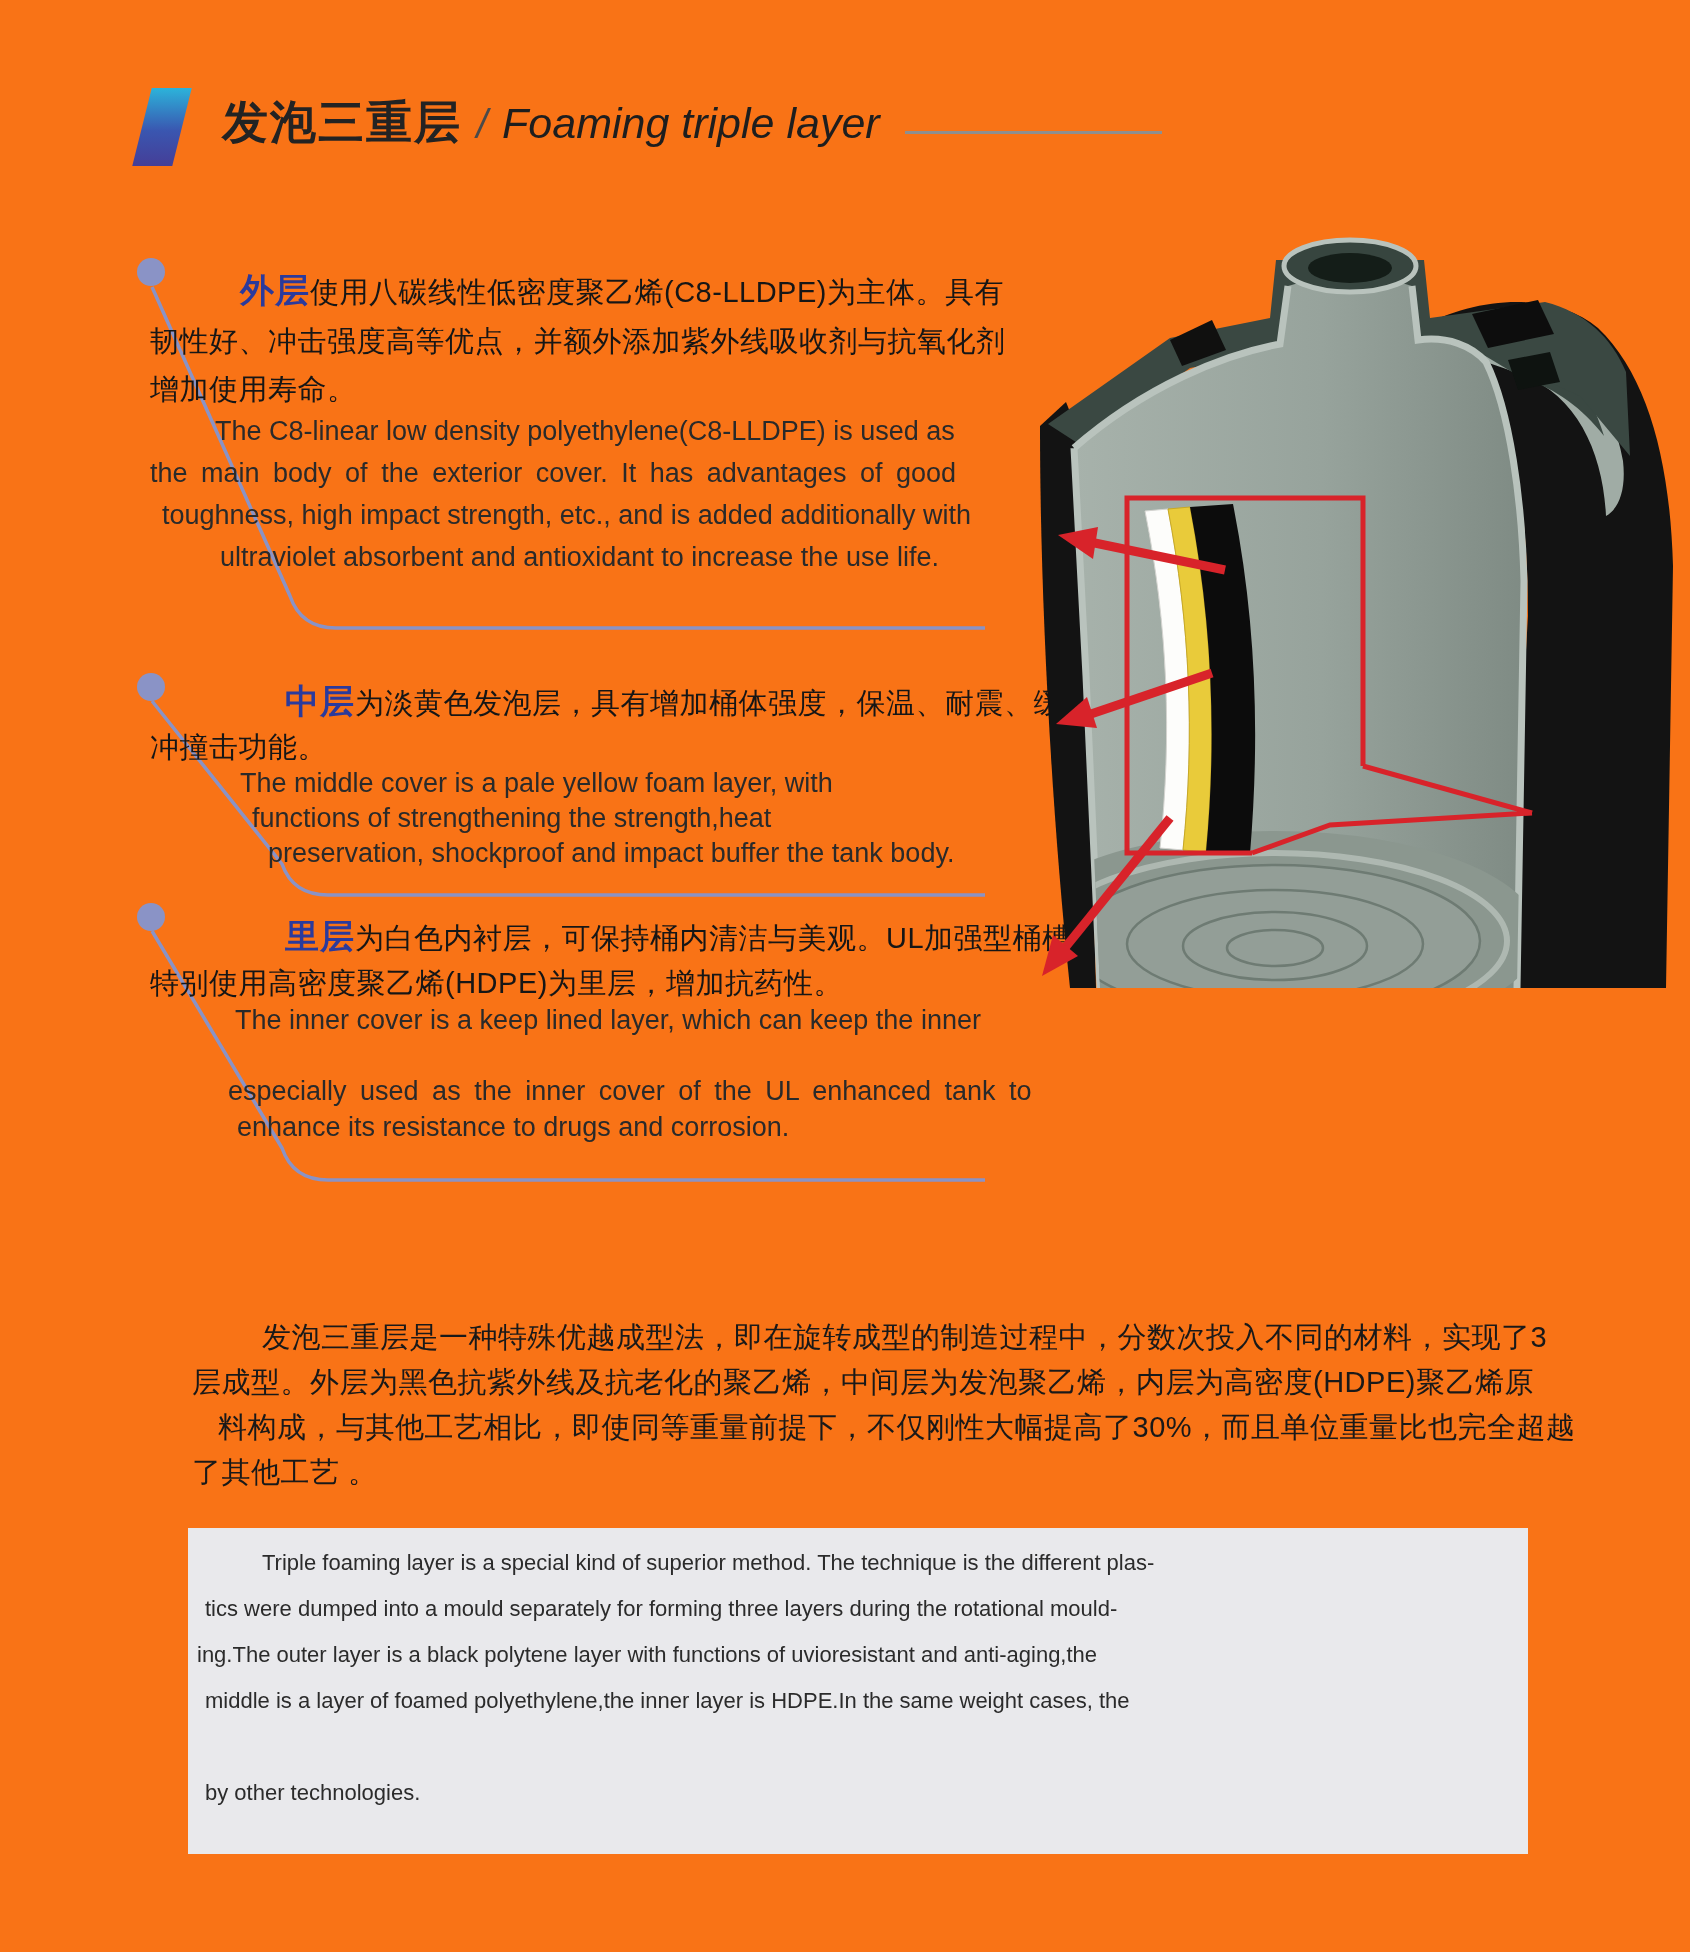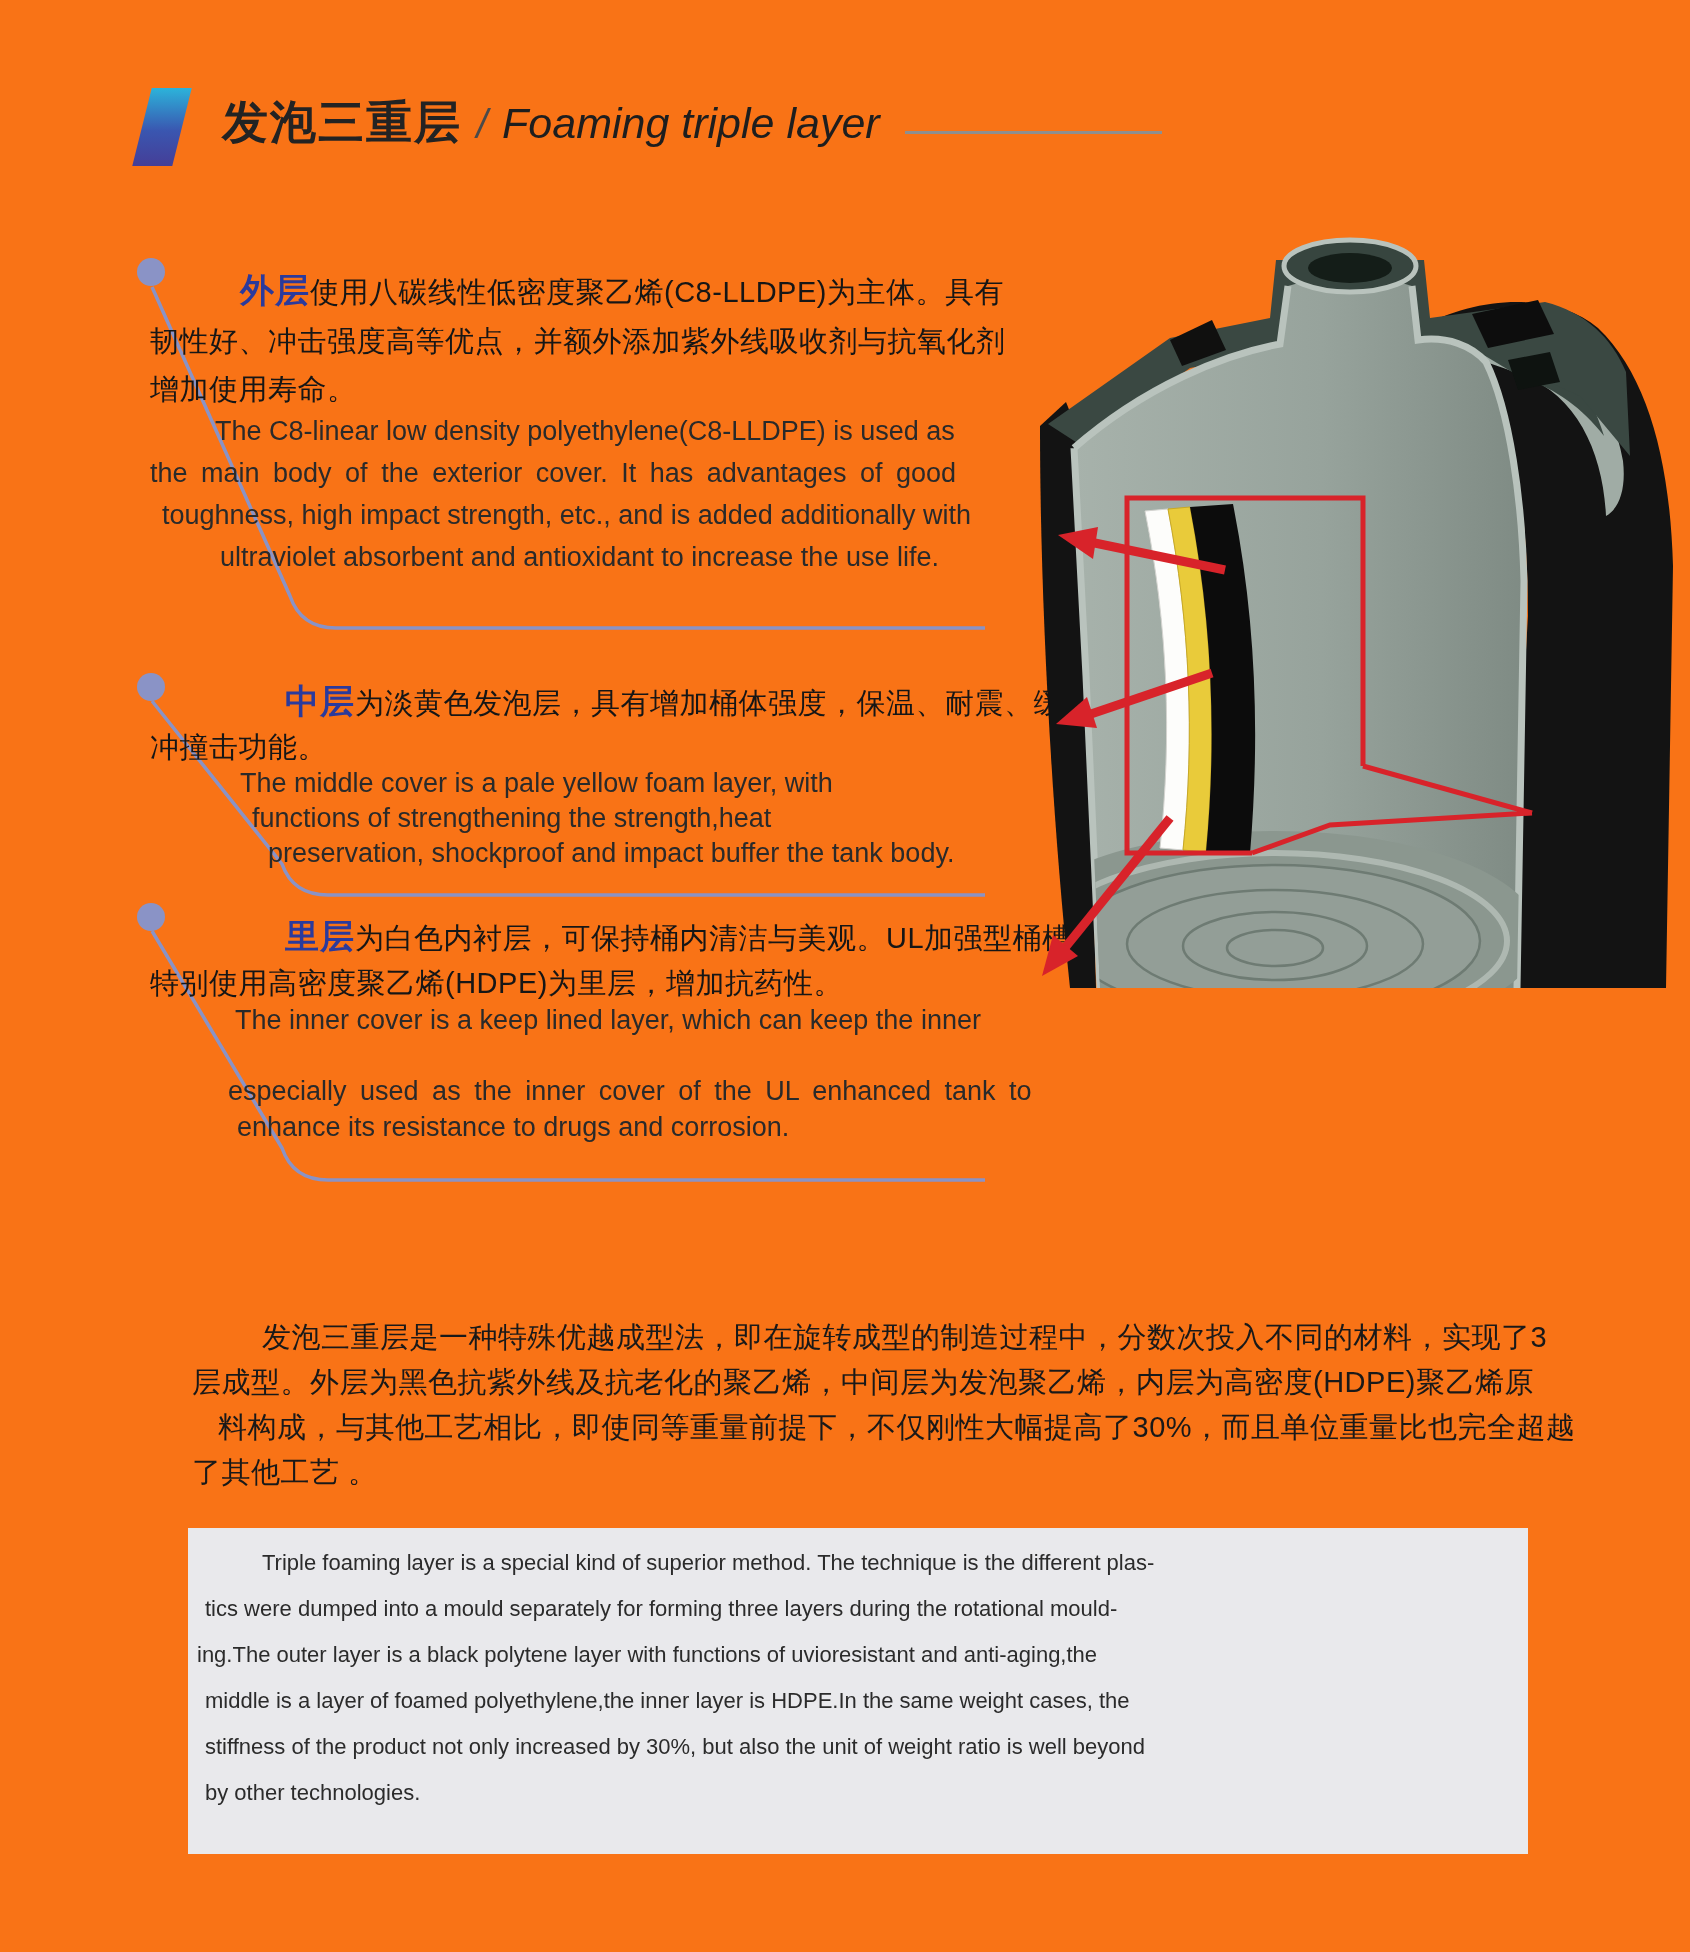--- a/index.html
+++ b/index.html
@@ -149,16 +149,15 @@
   <div class="abs pzh" style="left:262px;top:1318px;">发泡三重层是一种特殊优越成型法，即在旋转成型的制造过程中，分数次投入不同的材料，实现了3</div>
   <div class="abs pzh" style="left:192px;top:1363px;">层成型。外层为黑色抗紫外线及抗老化的聚乙烯，中间层为发泡聚乙烯，内层为高密度(HDPE)聚乙烯原</div>
   <div class="abs pzh" style="left:192px;top:1408px;margin-left:26px;">料构成，与其他工艺相比，即使同等重量前提下，不仅刚性大幅提高了30%，而且单位重量比也完全超越</div>
   <div class="abs pzh" style="left:192px;top:1453px;">了其他工艺 。</div>
 
   <div class="graybox"></div>
   <div class="abs gen" style="left:262px;top:1550px;">Triple foaming layer is a special kind of superior method. The technique is the different plas-</div>
   <div class="abs gen" style="left:205px;top:1596px;">tics were dumped into a mould separately for forming three layers during the rotational mould-</div>
   <div class="abs gen" style="left:197px;top:1642px;">ing.The outer layer is a black polytene layer with functions of uvioresistant and anti-aging,the</div>
   <div class="abs gen" style="left:205px;top:1688px;">middle is a layer of foamed polyethylene,the inner layer is HDPE.In the same weight cases, the</div>
-  <div class="abs gen" style="left:205px;top:1734px;">stiffness of the product not only increased by 30%, but also the unit of weight ratio is well beyond</div>
   <div class="abs gen" style="left:205px;top:1780px;">by other technologies.</div>
 
 </div>
 
 </body></html>

